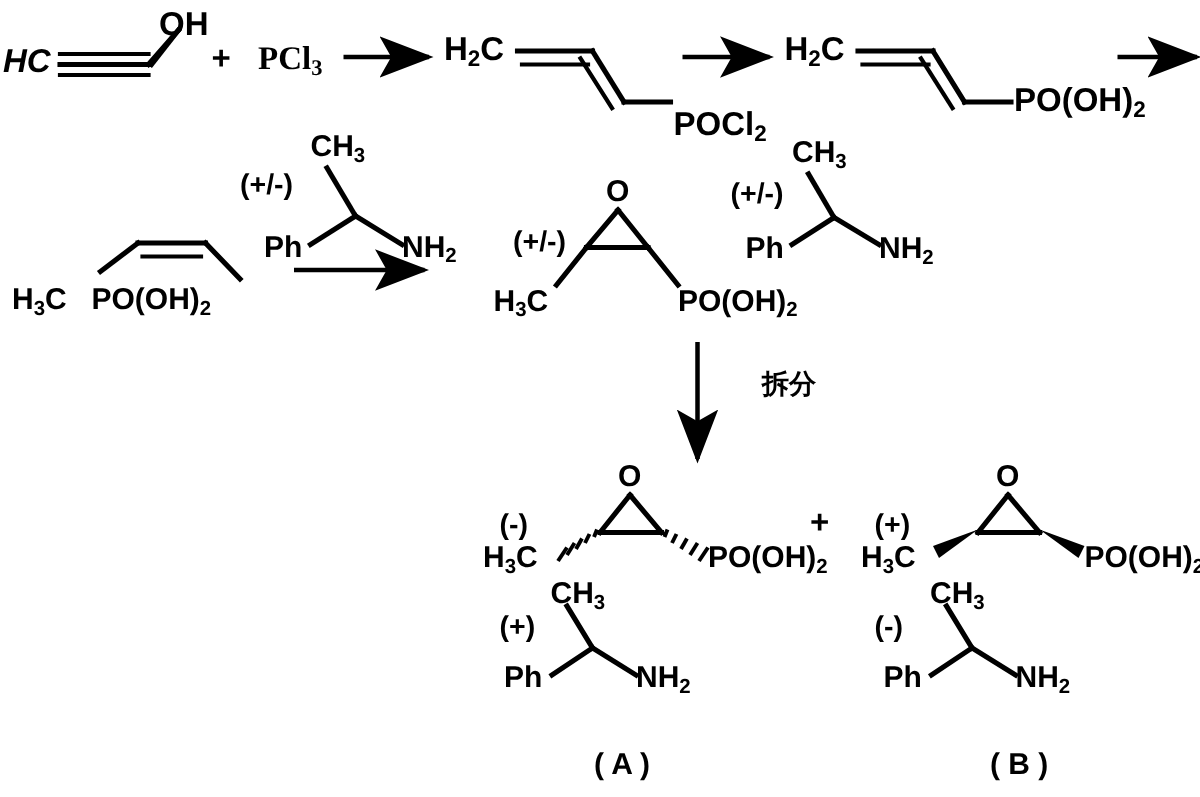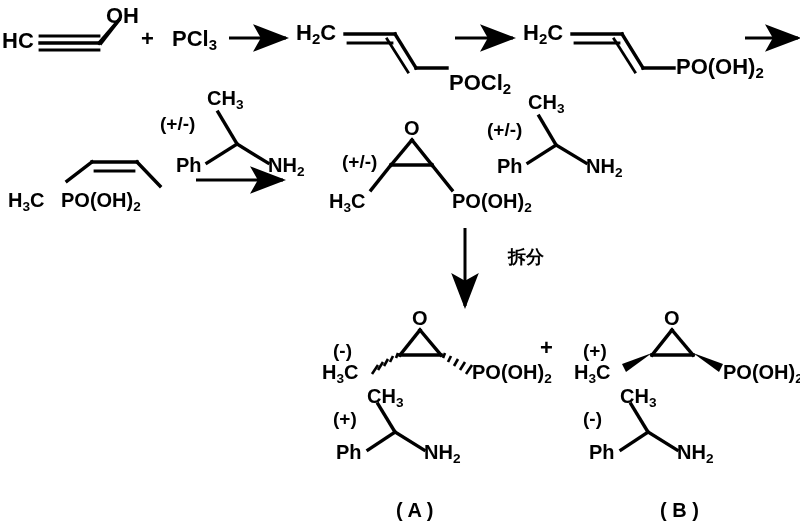--- a/index.html
+++ b/index.html
@@ -144,26 +144,26 @@
 
       <polygon class="wedge" points="693,353 719,372 723,364"></polygon>
     </g>
     <g>
       <line class="bond" x1="648" y1="432" x2="631" y2="404"></line>
       <line class="bond" x1="648" y1="432" x2="621" y2="450"></line>
       <line class="bond" x1="648" y1="432" x2="677" y2="450"></line>
     </g>
   </svg>
 
-  <div class="lbl f22" style="left:2px;top:30px;">HC</div>
+  <div class="lbl f22" style="left:2px;top:30px;font-style:italic;">HC</div>
   <div class="lbl f22" style="left:106px;top:5px;text-align:right;">OH</div>
 
   <div class="lbl f22" style="left:141px;top:28px;">+</div>
 
-  <div class="lbl f22" style="left:172px;top:28px;"><span>PCl</span><span class="sub">3</span></div>
+  <div class="lbl f22" style="left:172px;top:28px;font-family:Liberation Serif, serif;"><span>PCl</span><span class="sub">3</span></div>
 
   <div class="lbl f22" style="left:296px;top:22px;"><span>H</span><span class="sub">2</span><span>C</span></div>
   <div class="lbl f22" style="left:449px;top:72px;"><span>POCl</span><span class="sub">2</span></div>
 
   <div class="lbl f22" style="left:523px;top:22px;"><span>H</span><span class="sub">2</span><span>C</span></div>
   <div class="lbl f22" style="left:676px;top:56px;"><span>PO(OH)</span><span class="sub">2</span></div>
 
   <div class="lbl f19" style="left:160px;top:114px;">(+/-)</div>
   <div class="lbl f20" style="left:207px;top:88px;"><span>CH</span><span class="sub">3</span></div>
   <div class="lbl f20" style="left:176px;top:155px;">Ph</div>

